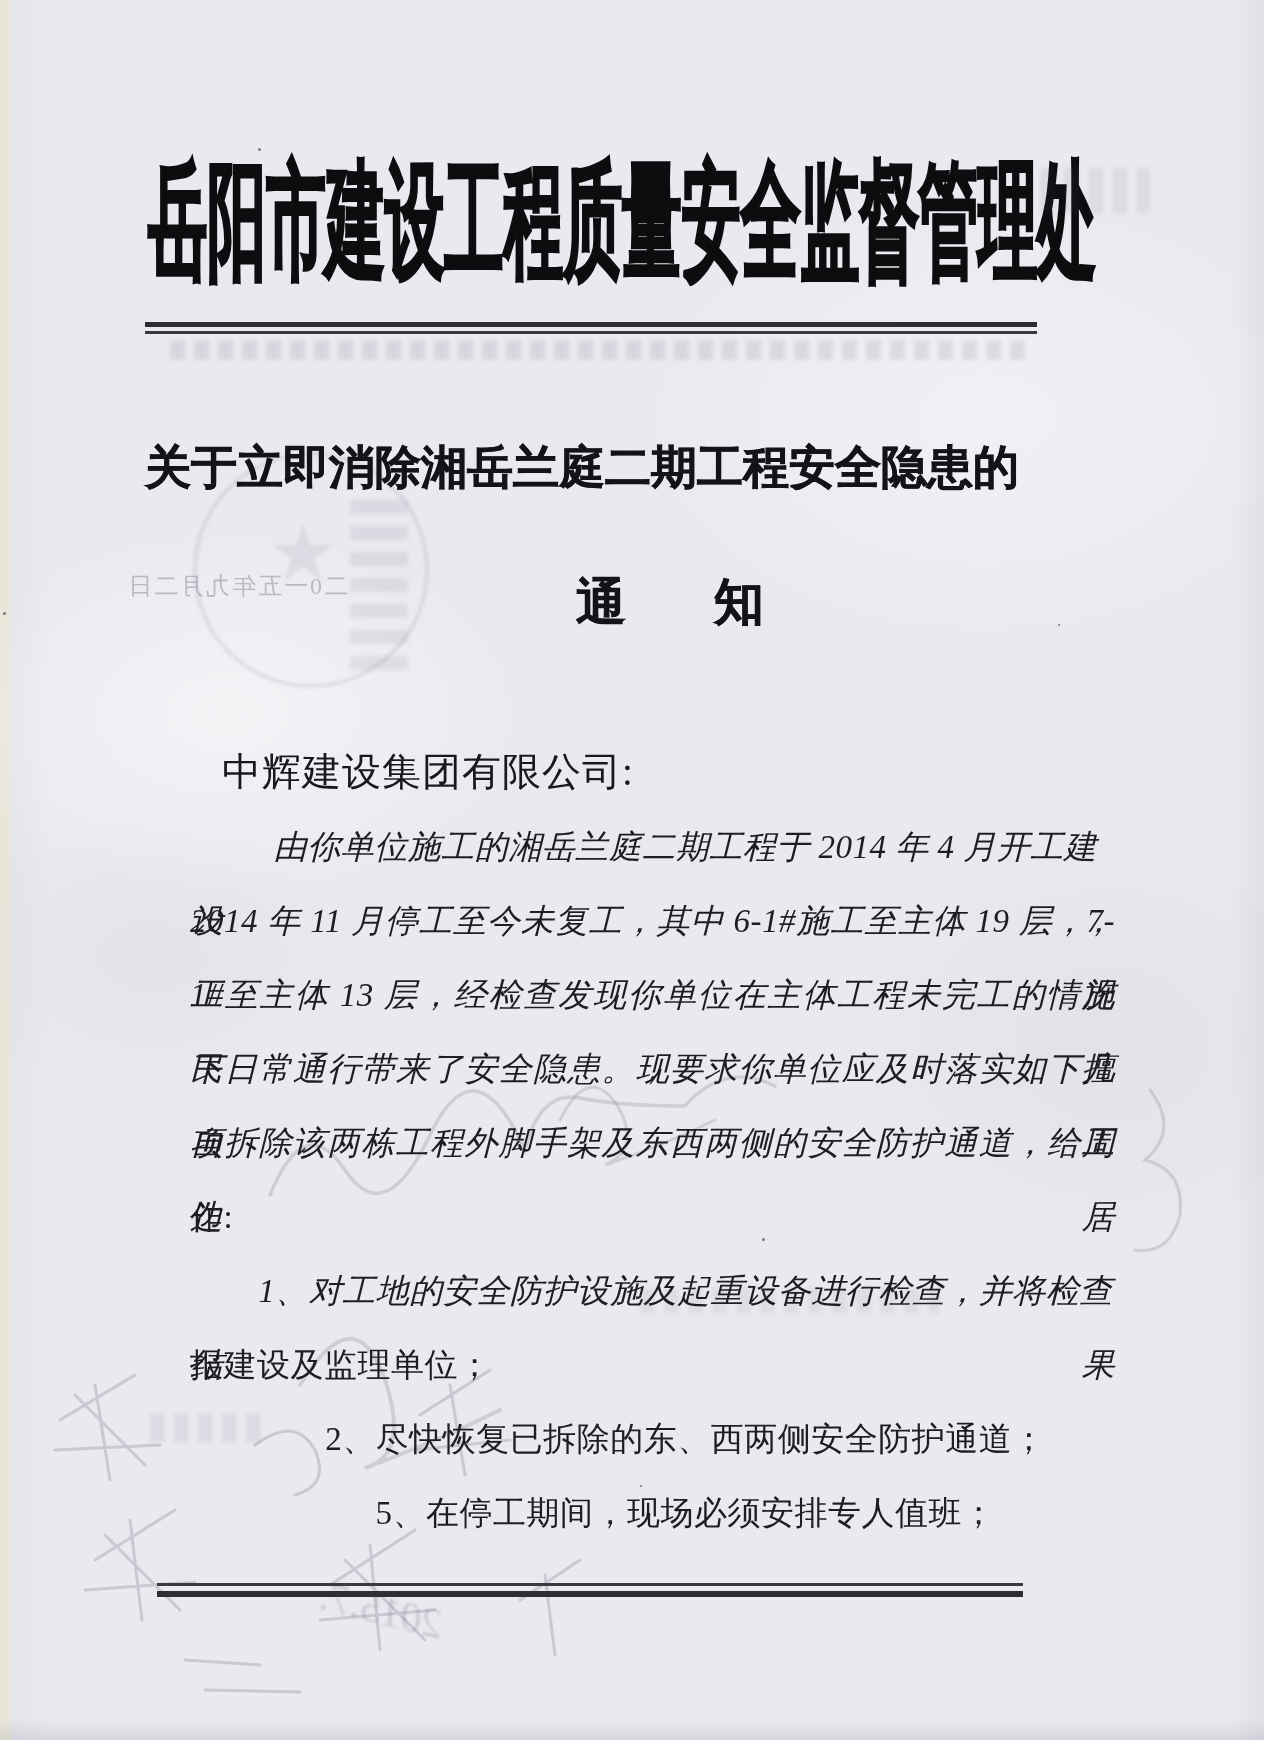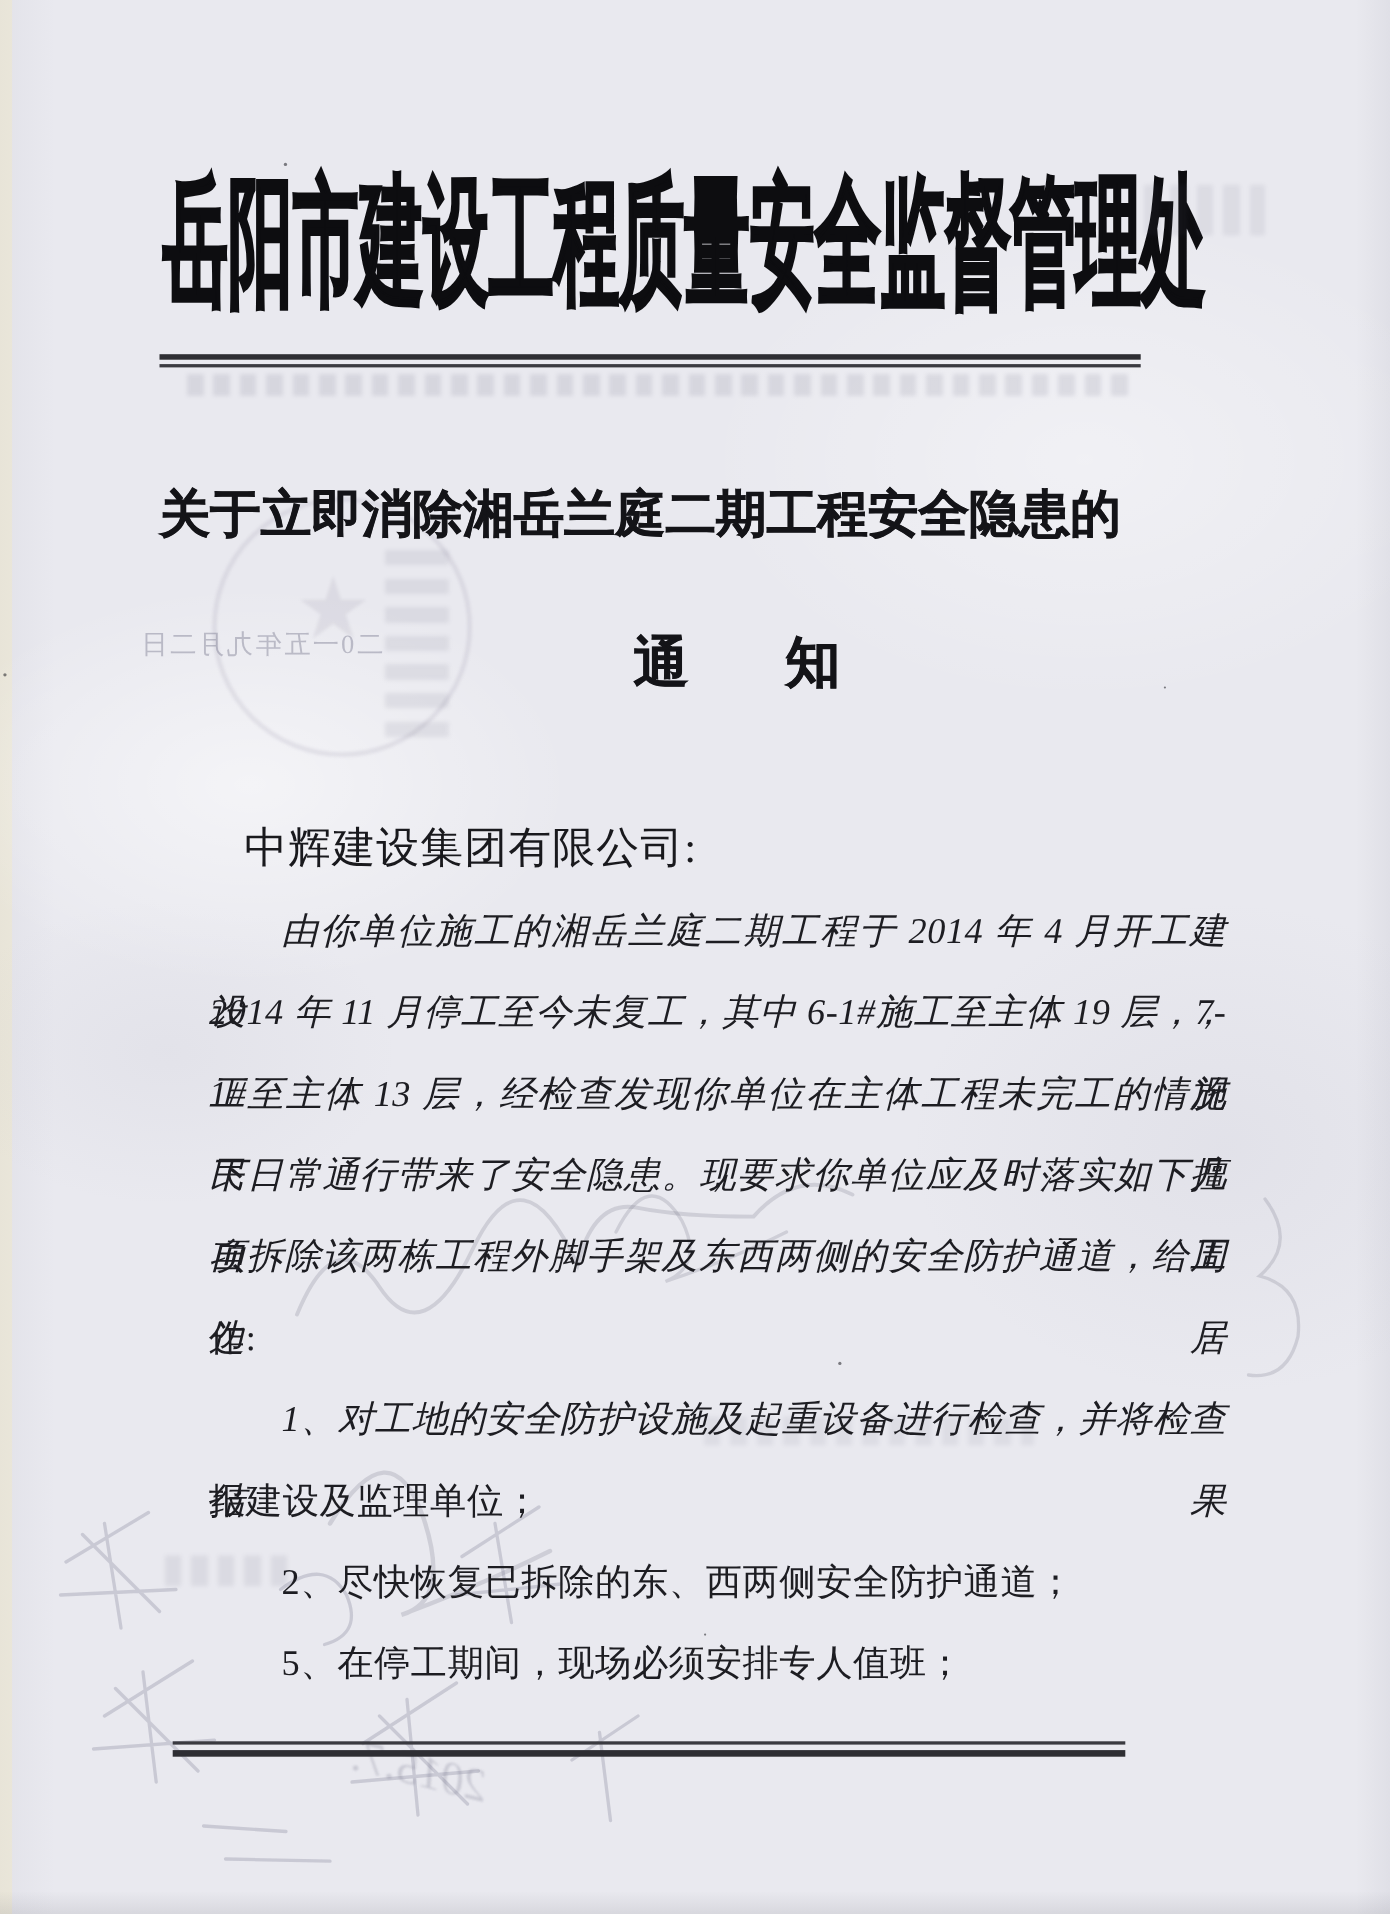--- a/index.html
+++ b/index.html
@@ -84,21 +84,21 @@
     font-size:39px;line-height:40px;font-weight:400;color:#19191d;
     letter-spacing:1px;
     margin-left:32px;
   }
   .bodytext{position:absolute;left:190px;top:810px;width:925px;}
   .line{
     height:74px;line-height:74px;font-size:33px;color:#1d1d22;
     letter-spacing:.5px;white-space:nowrap;
   }
   .line.j{white-space:normal;text-align:justify;text-align-last:justify;font-style:italic;}
-  .line.ind{text-indent:66px;}
+  .line.ind{text-indent:66px;text-align:center;}
 
   
   .frule-a{position:absolute;left:157px;top:1583px;width:866px;height:3px;background:#3a3a40;}
   .frule-b{position:absolute;left:157px;top:1591px;width:866px;height:6px;background:#2e2e33;}
 </style>
 </head>
 <body>
 
 <div class="scan-edge"></div>
 <div class="paper-shade"></div>

